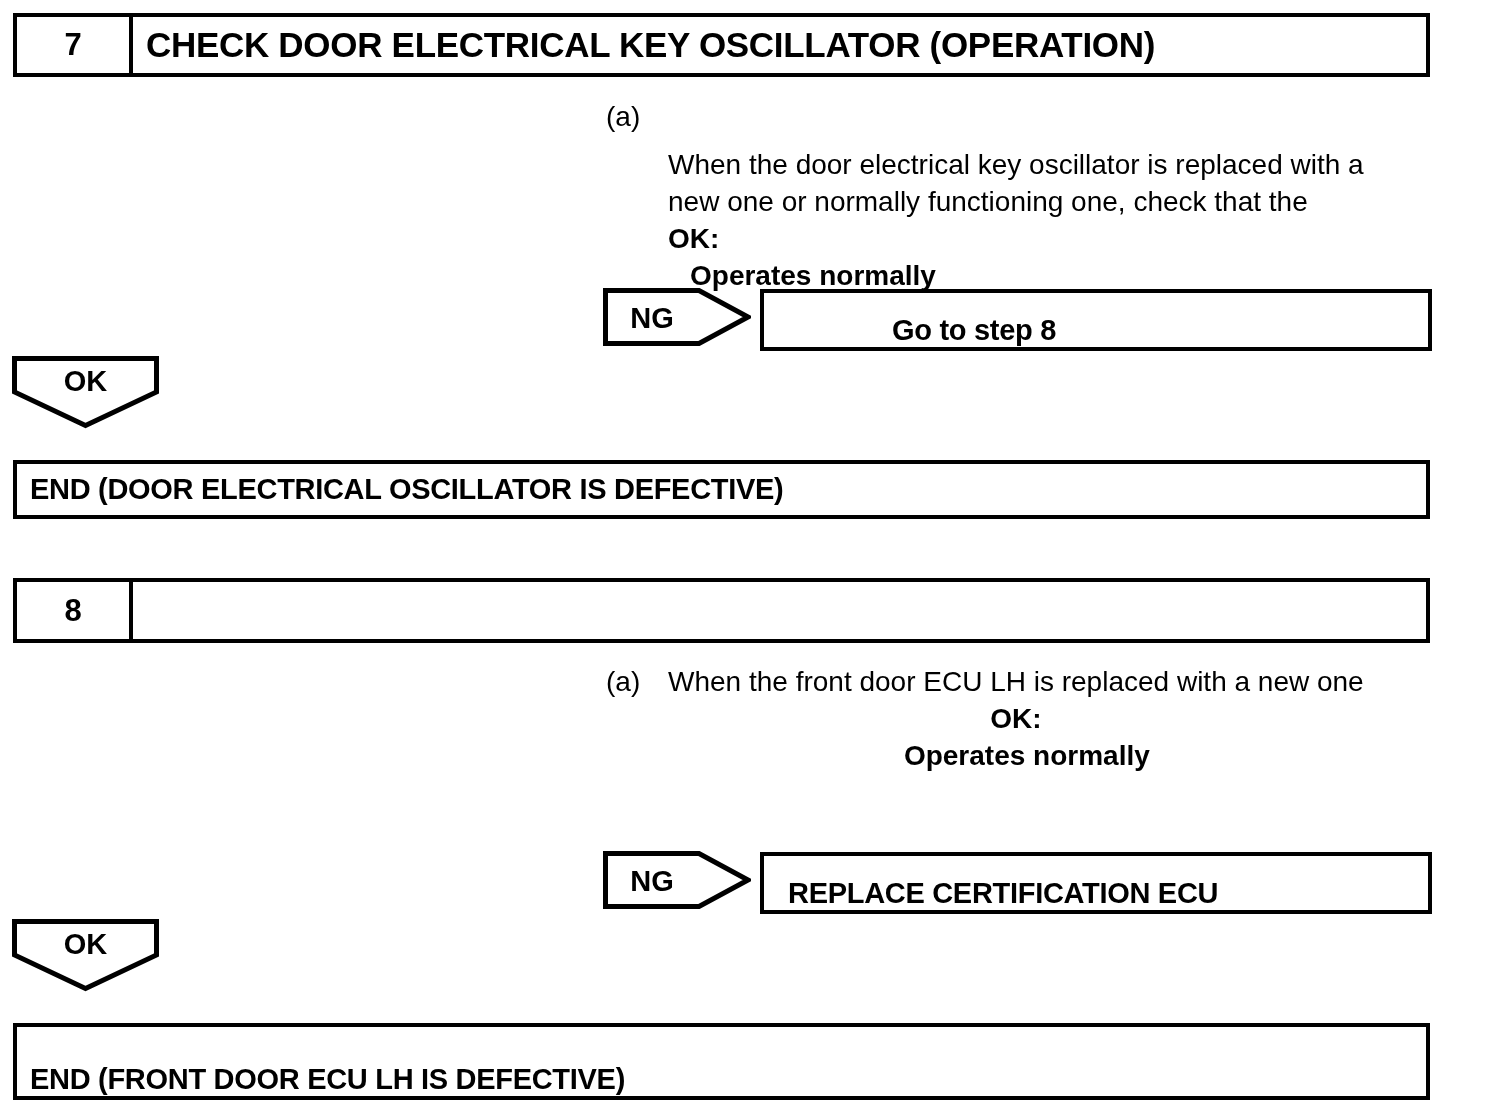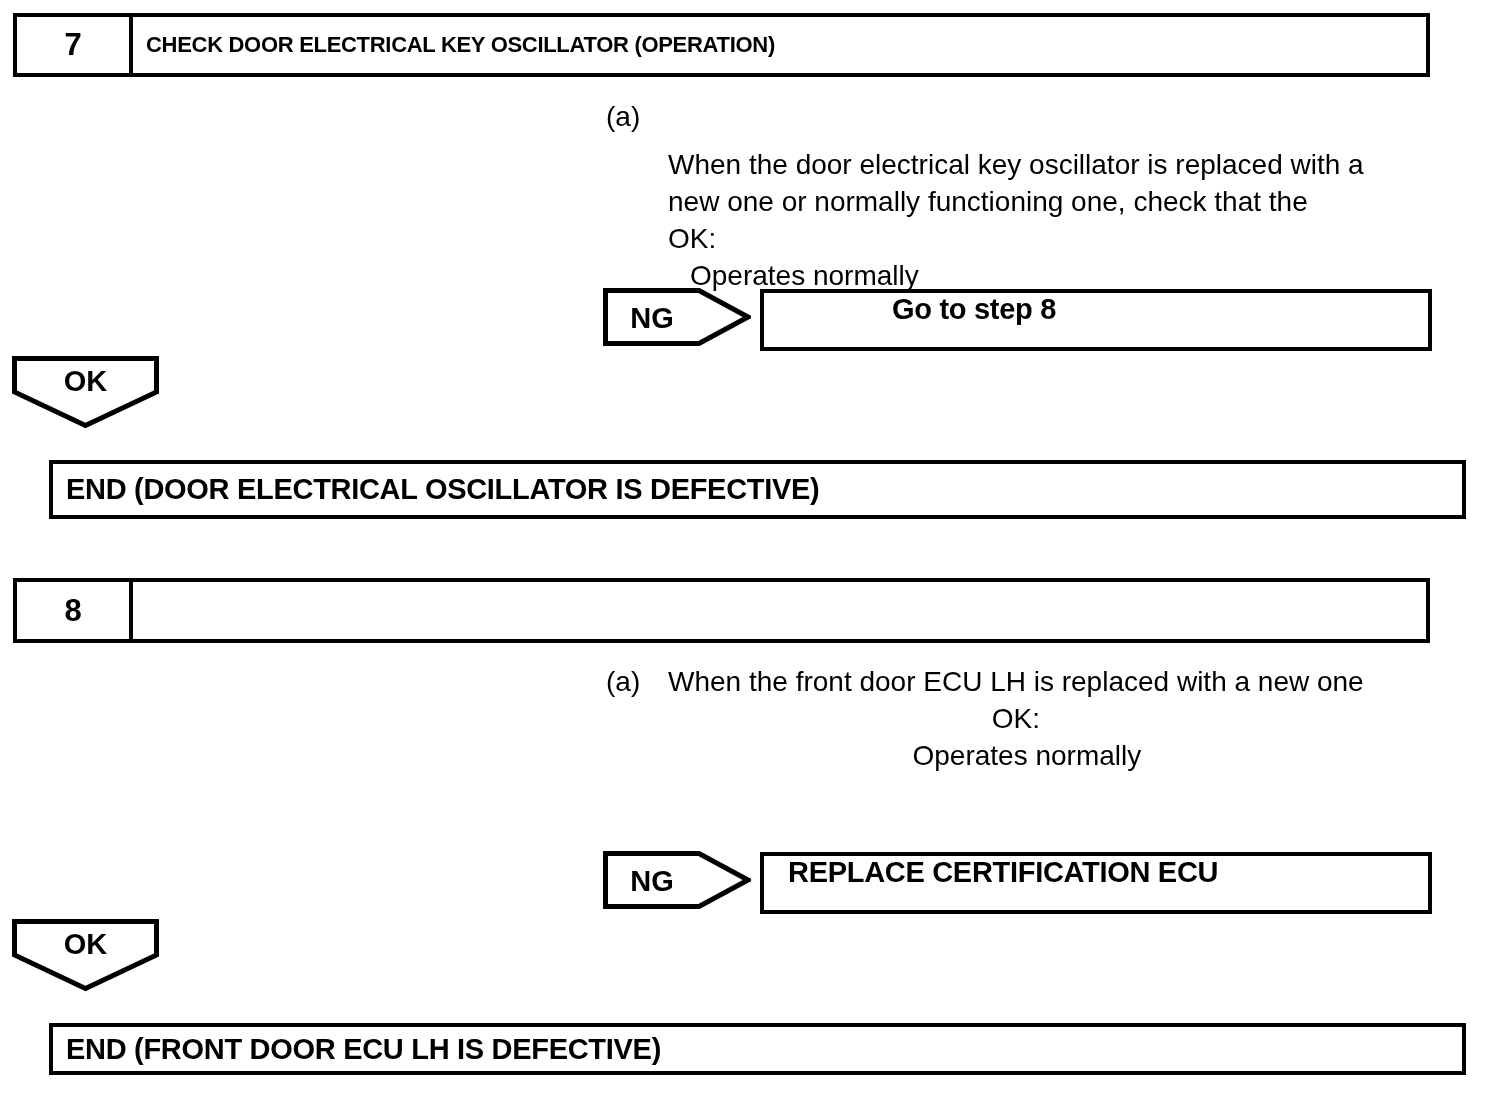--- a/index.html
+++ b/index.html
@@ -35,77 +35,76 @@
     justify-content: center;
     font-weight: bold;
     font-size: 31px;
   }
   .step-header .title-cell {
     flex: 1;
     display: flex;
     align-items: center;
     padding-left: 13px;
     font-weight: bold;
-    font-size: 22px;
+    font-size: 35px;
     letter-spacing: -0.3px;
     white-space: nowrap;
   }
   .para-label {
     position: absolute;
     font-size: 28px;
     line-height: 37px;
   }
   .para-body {
     position: absolute;
     font-size: 28px;
     line-height: 37px;
     white-space: nowrap;
   }
-  .bold { font-weight: normal; }
+  .bold { font-weight: bold; }
   .cond-indent { padding-left: 22px; }
   .flow-svg { position: absolute; }
   .flow-svg polygon {
     fill: #ffffff;
     stroke: #000000;
   }
   .flow-svg text {
     font-family: "Liberation Sans", sans-serif;
     font-weight: bold;
     font-size: 29px;
     fill: #000000;
   }
   .action-box {
     position: absolute;
     width: 672px;
     height: 62px;
     border: 4px solid #000;
     box-sizing: border-box;
     display: flex;
-    align-items: flex-start;
+    align-items: flex-end;
     font-weight: bold;
     font-size: 29px;
     letter-spacing: -0.3px;
     background: #fff;
     white-space: nowrap;
   }
   .end-box {
     position: absolute;
     left: 13px;
     width: 1417px;
     border: 4px solid #000;
     box-sizing: border-box;
     display: flex;
     align-items: center;
     padding-left: 13px;
     font-weight: bold;
     font-size: 29px;
     letter-spacing: -0.3px;
     background: #fff;
     white-space: nowrap;
-    margin-left: 36px;
   }
 </style>
 </head>
 <body>
 
 <div class="canvas">
 
   <div class="step-header" style="top:13px;">
     <div class="num-cell">7</div>
     <div class="title-cell">CHECK DOOR ELECTRICAL KEY OSCILLATOR (OPERATION)</div>
@@ -155,17 +154,17 @@
 
   <div class="action-box" style="left:760px; top:852px; padding-left:24px;">
     <span>REPLACE CERTIFICATION ECU</span>
   </div>
 
   <svg class="flow-svg" style="left:12px; top:919px;" width="147" height="73" viewBox="0 0 147 73">
     <polygon points="2.5,2.5 144.5,2.5 144.5,36 73.5,69.5 2.5,36" stroke-width="5"></polygon>
     <text x="73.5" y="35" text-anchor="middle">OK</text>
   </svg>
 
-  <div class="end-box" style="top:1023px; height:52px;">
+  <div class="end-box" style="top:1023px; height:77px;align-items:flex-end;">
     <span>END (FRONT DOOR ECU LH IS DEFECTIVE)</span>
   </div>
 
 </div>
 
 </body></html>

